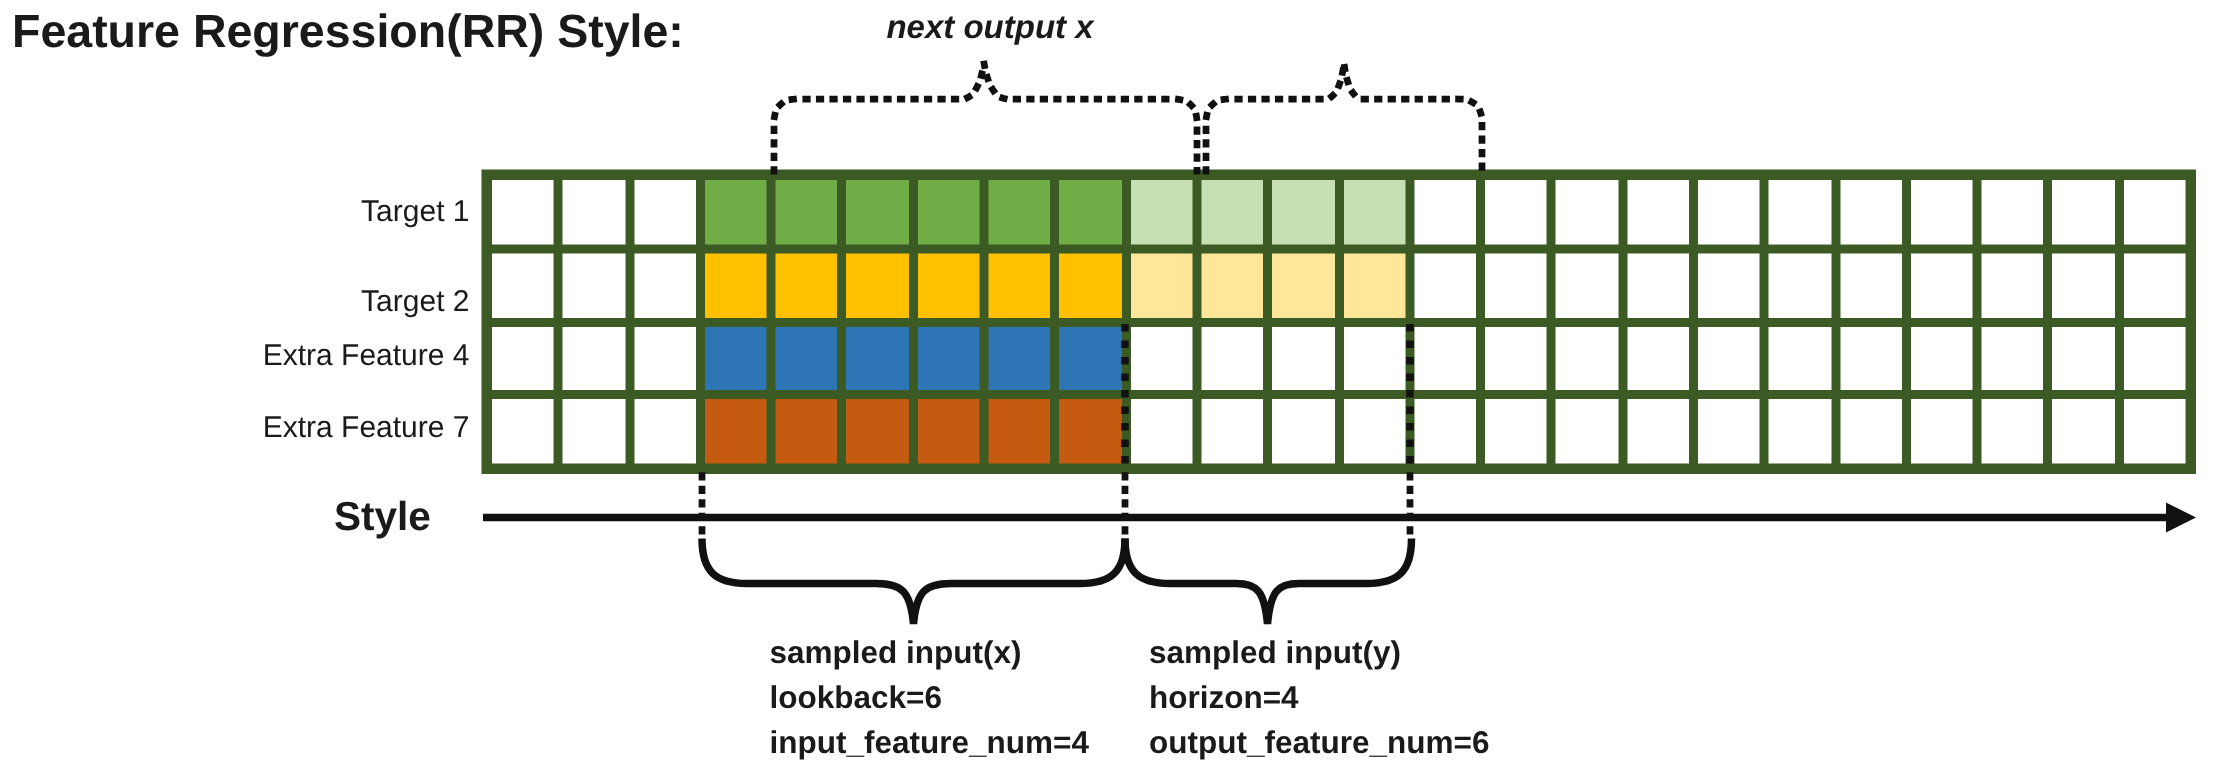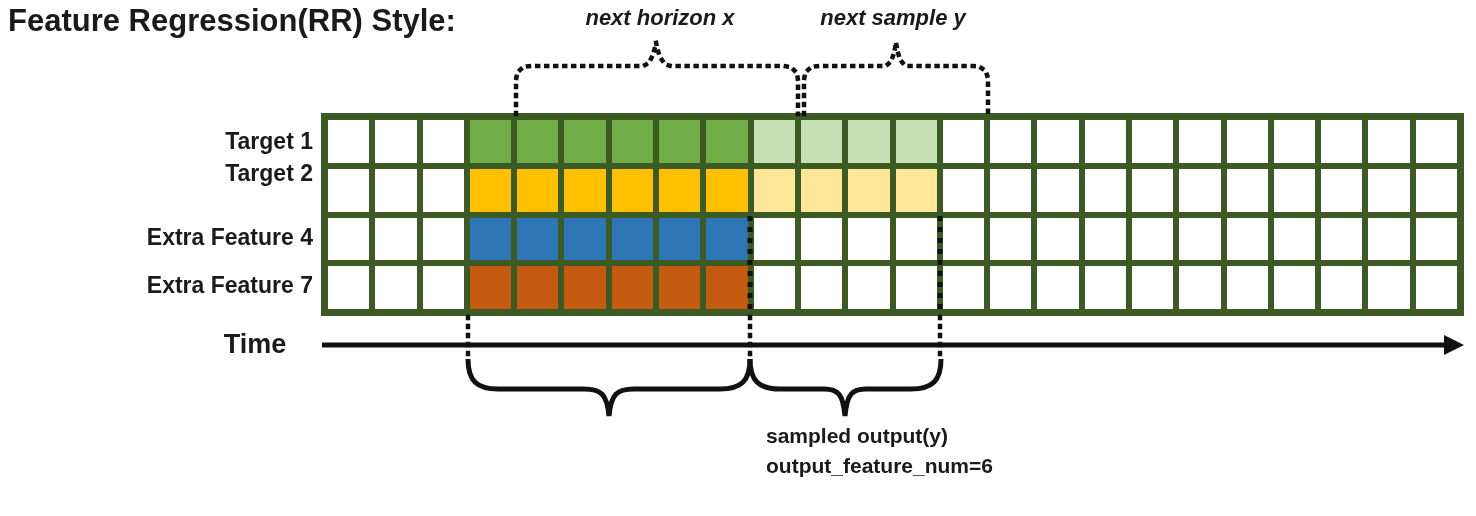--- a/index.html
+++ b/index.html
@@ -11,21 +11,21 @@
     position:absolute;left:8px;top:3px;font-size:31px;font-weight:bold;letter-spacing:0px;
   }
   .topnote{
     position:absolute;top:5px;transform:translateX(-50%);
     font-size:22px;font-style:italic;font-weight:600;white-space:nowrap;
   }
   #note-x{left:660px;}
   #note-y{left:893px;}
   .rowlabel{
     position:absolute;left:0;width:313px;text-align:right;
-    font-size:23px;font-weight:bold;line-height:42px;height:42px;white-space:nowrap;
+    font-size:20px;font-weight:normal;line-height:42px;height:42px;white-space:nowrap;
   }
   #grid{
     position:absolute;left:321px;top:113px;width:1143px;height:203px;
     box-sizing:border-box;padding:7px;
     display:grid;grid-template-columns:repeat(24,1fr);grid-template-rows:repeat(4,1fr);
     gap:6px;
   }
   .cell{width:100%;height:100%;}
   #time-label{
     position:absolute;left:200px;top:329px;width:110px;text-align:center;
@@ -38,26 +38,25 @@
   #anno-output{left:766px;}
   #overlay{position:absolute;left:0;top:0;pointer-events:none;}
 </style>
 </head>
 <body>
 
 <div id="canvas">
 
   <div class="title">Feature Regression(RR) Style:</div>
 
-  <div class="topnote" id="note-x">next horizon x</div>
-  <div class="topnote" id="note-y">next sample y</div>
+  <div class="topnote" id="note-x">next output x</div>
 
   <div>
     <div class="rowlabel" style="top:120px">Target 1</div>
-    <div class="rowlabel" style="top:152px">Target 2</div>
+    <div class="rowlabel" style="top:180px">Target 2</div>
     <div class="rowlabel" style="top:216px">Extra Feature 4</div>
     <div class="rowlabel" style="top:264px">Extra Feature 7</div>
   </div>
 
   <div id="grid" style="background: rgb(60, 90, 36);">
       <div class="cell" style="background: rgb(255, 255, 255);"></div>
       <div class="cell" style="background: rgb(255, 255, 255);"></div>
       <div class="cell" style="background: rgb(255, 255, 255);"></div>
       <div class="cell" style="background: rgb(112, 173, 71);"></div>
       <div class="cell" style="background: rgb(112, 173, 71);"></div>
@@ -147,21 +146,21 @@
       <div class="cell" style="background: rgb(255, 255, 255);"></div>
       <div class="cell" style="background: rgb(255, 255, 255);"></div>
       <div class="cell" style="background: rgb(255, 255, 255);"></div>
       <div class="cell" style="background: rgb(255, 255, 255);"></div>
       <div class="cell" style="background: rgb(255, 255, 255);"></div>
       <div class="cell" style="background: rgb(255, 255, 255);"></div>
       <div class="cell" style="background: rgb(255, 255, 255);"></div>
       <div class="cell" style="background: rgb(255, 255, 255);"></div>
     </div>
 
-  <div id="time-label">Time</div>
+  <div id="time-label">Style</div>
 
   <svg id="overlay" width="1476" height="516" viewBox="0 0 1476 516">
 
     <path d="M 516 114 L 516 82 Q 516 66 532 66 L 641 66 Q 652 66 656 42 Q 660 66 672 66 L 782 66 Q 798 66 798 82 L 798 114" fill="none" stroke="#111" stroke-width="4.5" stroke-dasharray="1 8" stroke-linecap="square"></path>
 
     <path d="M 804 114 L 804 82 Q 804 66 820 66 L 883 66 Q 893 66 896 42 Q 899 66 909 66 L 972 66 Q 988 66 988 82 L 988 114" fill="none" stroke="#111" stroke-width="4.5" stroke-dasharray="1 8" stroke-linecap="square"></path>
 
     <line x1="750" y1="216" x2="750" y2="314" stroke="#111" stroke-width="5" stroke-dasharray="5 6"></line>
     <line x1="940" y1="216" x2="940" y2="314" stroke="#111" stroke-width="5" stroke-dasharray="5 6"></line>
 
@@ -170,19 +169,25 @@
     <line x1="940" y1="317" x2="940" y2="360" stroke="#111" stroke-width="4.5" stroke-dasharray="1 8" stroke-linecap="square"></line>
 
     <line x1="322" y1="345" x2="1446" y2="345" stroke="#111" stroke-width="5"></line>
     <polygon points="1444,335 1464,345 1444,355" fill="#111"></polygon>
 
     <path d="M 468 359 C 468 381 477 389 498 389 L 584 389 C 601 389 607 394 609 416 C 611 394 617 389 634 389 L 720 389 C 741 389 750 381 750 359" fill="none" stroke="#111" stroke-width="5"></path>
 
     <path d="M 750 359 C 750 381 759 389 780 389 L 824 389 C 838 389 843 394 845 416 C 847 394 852 389 866 389 L 911 389 C 932 389 941 381 941 359" fill="none" stroke="#111" stroke-width="5"></path>
   </svg>
 
+  <div class="anno" id="anno-input">
+    <div>sampled input(x)</div>
+    <div>lookback=6</div>
+    <div>input_feature_num=4</div>
+  </div>
 
   <div class="anno" id="anno-output">
-    <div>sampled output(y)</div>
+    <div>sampled input(y)</div>
+    <div>horizon=4</div>
     <div>output_feature_num=6</div>
   </div>
 
 </div>
 
 </body></html>

